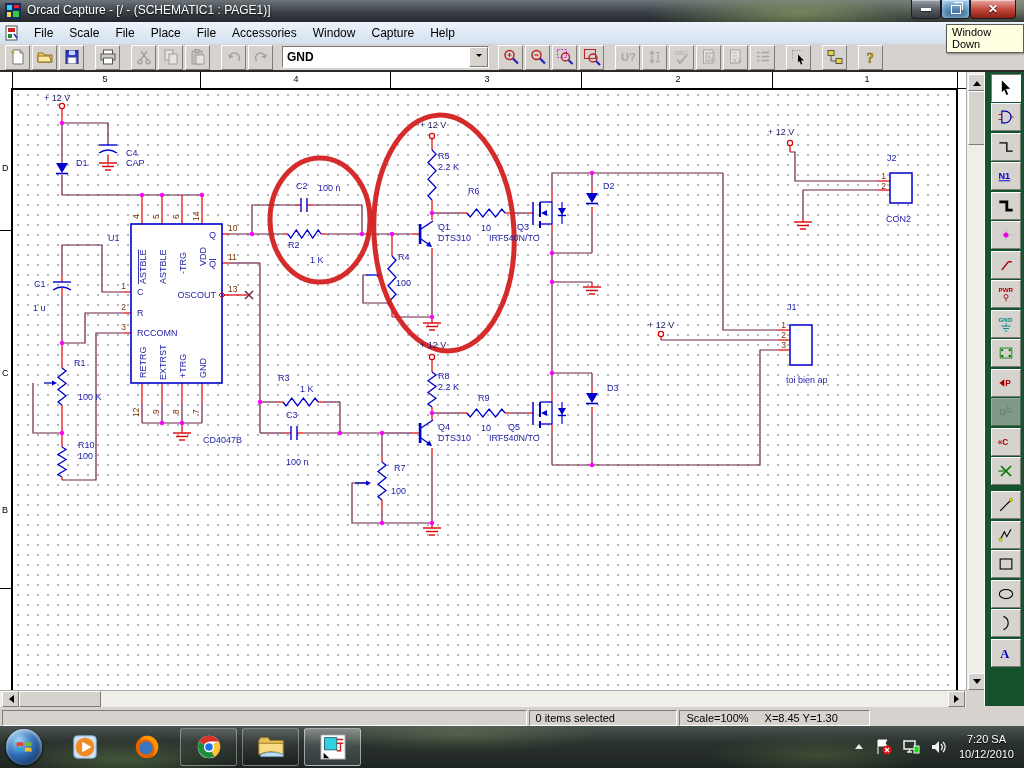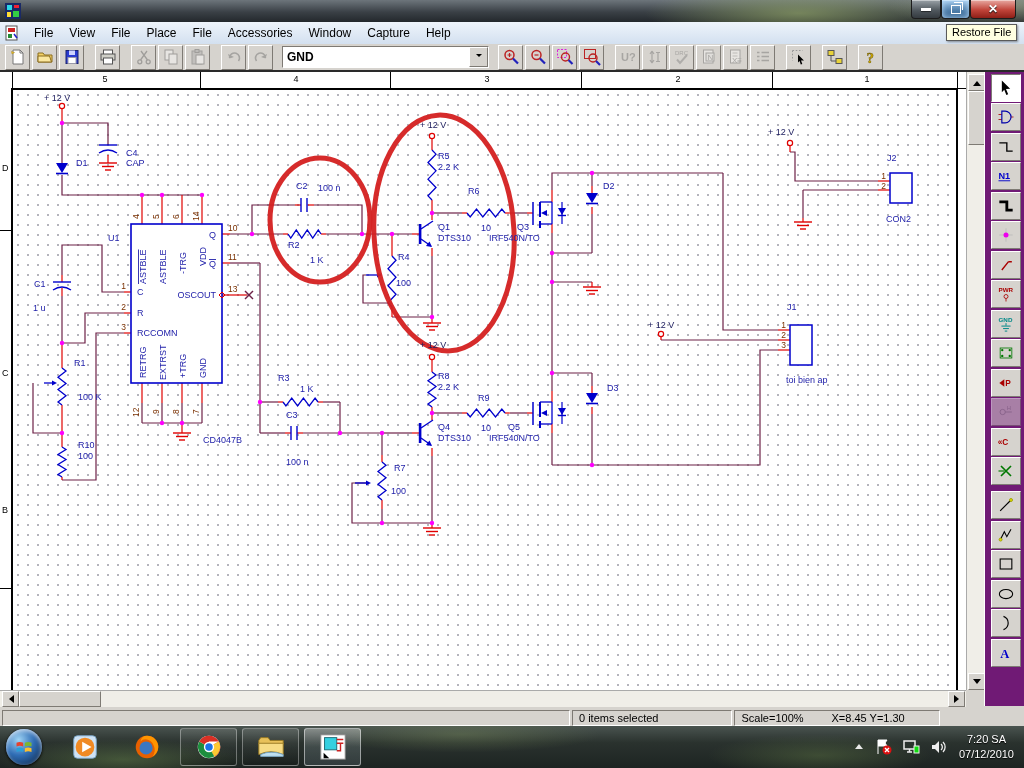--- a/index.html
+++ b/index.html
@@ -60,32 +60,32 @@
   .corner{position:absolute;left:966px;top:618px;width:18px;height:16px;background:#d6d3ce;}
   .sbtn{position:absolute;background:#d6d3ce;border:1px solid;border-color:#fff #7e7a74 #7e7a74 #fff;
     display:flex;align-items:center;justify-content:center;}
   .arw{width:0;height:0;border:4px solid transparent;}
   .arw.up{border-bottom:5px solid #000;margin-top:-3px;}
   .arw.dn{border-top:5px solid #000;margin-bottom:-3px;}
   .arw.lf{border-right:5px solid #000;margin-left:-3px;}
   .arw.rt{border-left:5px solid #000;margin-right:-3px;}
   .thumb{position:absolute;background:#d6d3ce;border:1px solid;border-color:#fff #7e7a74 #7e7a74 #fff;}
   
-  .palette{position:absolute;left:984px;top:0;width:40px;height:634px;background:#701a75;border-left:1px solid #fff;}
+  .palette{position:absolute;left:984px;top:0;width:40px;height:634px;background:#14532d;border-left:1px solid #fff;}
   .pbtn{width:28px;height:26px;margin:1.5px 0 1.5px 6px;background:#d6d3ce;border:1px solid;
     border-color:#ffffff #7e7a74 #7e7a74 #ffffff;display:flex;align-items:center;justify-content:center;}
   .pbtn.pressed{border-color:#7e7a74 #ffffff #ffffff #7e7a74;background:#fff;}
   .pbtn.gapb{margin-top:6px;}
   
-  .statusbar{position:absolute;left:0;top:708px;width:940px;height:20px;background:#d6d3ce;display:flex;align-items:center;font-size:11px;border-radius:7px;}
+  .statusbar{position:absolute;left:0;top:708px;width:870px;height:20px;background:#d6d3ce;display:flex;align-items:center;font-size:11px;border-radius:7px;}
   .spanel{height:16px;border:1px solid;border-color:#7e7a74 #ffffff #ffffff #7e7a74;margin-left:2px;
     display:flex;align-items:center;padding:0 6px;box-sizing:border-box;color:#000;}
   .sp1{width:604px;}
   .sp2{width:170px;}
-  .sp3{width:218px;gap:28px;}
+  .sp3{width:218px;gap:16px;}
   
   .taskbar{position:absolute;left:0;top:726px;width:1024px;height:42px;
     background:linear-gradient(#4a5450,#2a322e 40%,#1d2422);overflow:hidden;}
   .taskbar .camo{position:absolute;inset:0;
     background:radial-gradient(ellipse 180px 30px at 12% 80%,rgba(110,140,80,.45),transparent 70%),
                radial-gradient(ellipse 200px 26px at 45% 20%,rgba(130,150,95,.35),transparent 70%),
                radial-gradient(ellipse 160px 30px at 80% 70%,rgba(100,125,70,.4),transparent 70%);}
   .orb{position:absolute;left:6px;top:3px;width:36px;height:36px;border-radius:50%;
     background:radial-gradient(circle at 35% 30%,#9fd4f5,#2f6db5 45%,#173a66 80%);
     box-shadow:inset 0 2px 4px rgba(255,255,255,.7),0 1px 3px #000;display:flex;align-items:center;justify-content:center;}
@@ -105,46 +105,47 @@
     <div class="glass"></div>
     <span class="app-icon">
       <svg viewBox="0 0 16 16" width="16" height="16">
           <rect x="0" y="0" width="16" height="16" fill="#1a2a66"></rect>
           <rect x="2" y="2" width="5" height="5" fill="#2bd7e8"></rect>
           <rect x="9" y="2" width="5" height="3" fill="#e23"></rect>
           <rect x="2" y="9" width="4" height="5" fill="#fd3"></rect>
           <rect x="8" y="8" width="6" height="6" fill="#3c4"></rect>
         </svg>
     </span>
+    <span class="title-text">Orcad Capture - [/ - (SCHEMATIC1 : PAGE1)]</span>
     <div class="winbtns">
       <div class="wb min">
           <span class="gmin"></span>
         </div>
       <div class="wb res">
           <span class="gres"></span>
         </div>
       <div class="wb cls">
           <span class="gcls">✕</span>
         </div>
     </div>
   </div>
-  <div class="tooltip">Restore File</div>
+  <div class="tooltip">Window Down</div>
 
   <div class="menubar">
     <span class="doc-icon">
       <svg viewBox="0 0 16 16" width="16" height="16">
           <rect x="2" y="1" width="11" height="14" fill="#fff" stroke="#555"></rect>
           <rect x="4" y="3" width="7" height="4" fill="#c22"></rect>
           <rect x="4" y="9" width="4" height="4" fill="#283"></rect>
           <path d="M10 9 l3 4" stroke="#22c" stroke-width="1.5"></path>
         </svg>
     </span>
     <div id="menu-items" style="display:flex;">
         <span class="menu-item">File</span>
-        <span class="menu-item">View</span>
+        <span class="menu-item">Scale</span>
         <span class="menu-item">File</span>
         <span class="menu-item">Place</span>
         <span class="menu-item">File</span>
         <span class="menu-item">Accessories</span>
         <span class="menu-item">Window</span>
         <span class="menu-item">Capture</span>
         <span class="menu-item">Help</span>
       </div>
   </div>
 
@@ -876,17 +877,17 @@
           </svg>
       </span>
       <span class="tricon">
         <svg viewBox="0 0 18 16" width="18" height="16">
             <path d="M2 6 h3 l4 -4 v12 l-4 -4 H2 Z" fill="#eee"></path>
             <path d="M11 5 a4 4 0 0 1 0 6 M13 3 a7 7 0 0 1 0 10" stroke="#eee" fill="none" stroke-width="1.3"></path>
           </svg>
       </span>
       <div class="clock">
         <div>7:20 SA</div>
-        <div>07/12/2010</div>
+        <div>10/12/2010</div>
       </div>
     </div>
   </div>
 </div>
 
 </body></html>

